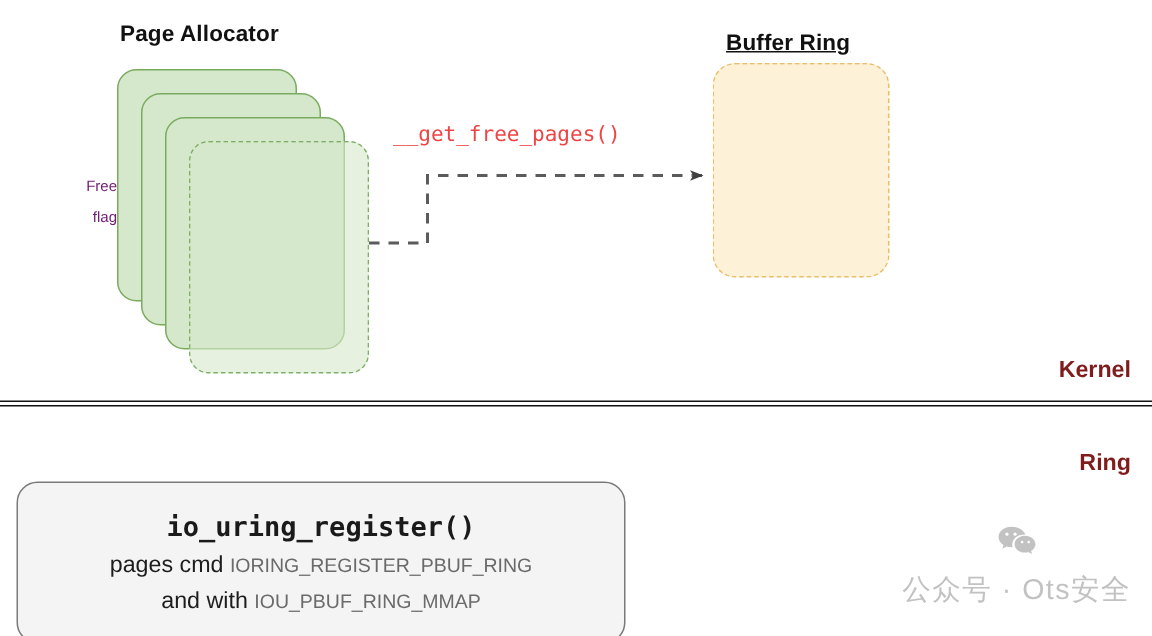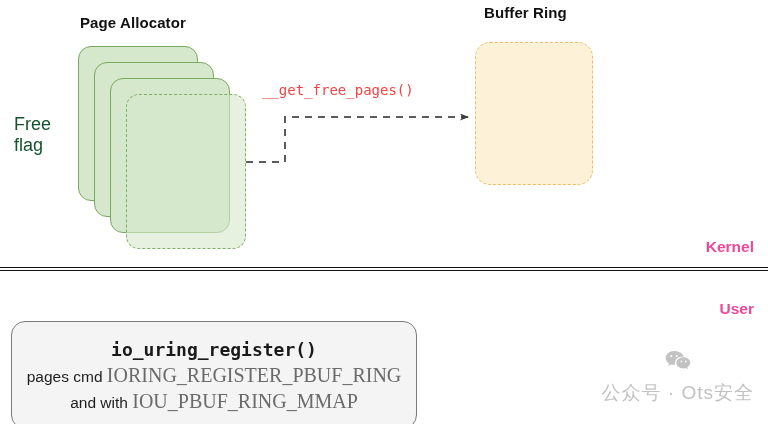--- a/index.html
+++ b/index.html
@@ -27,31 +27,31 @@
   
   .section-title {
     font-weight: bold;
     font-size: 15px;
     color: #111111;
     letter-spacing: 0.1px;
     white-space: nowrap;
   }
 
   #page-allocator-title { left: 80px;  top: 14px; }
-  #buffer-ring-title    { left: 484px; top: 4px; }
+  #buffer-ring-title    { left: 484px; top: 20px; text-decoration: underline; }
 
   
   #free-pages-label {
     left: 14px;
     top: 114px;
     width: 64px;
-    text-align: left;
-    font-size: 18px;
+    text-align: right;
+    font-size: 10px;
     line-height: 21px;
-    color: #14532d;
+    color: #701a75;
   }
 
   
   .page-card {
     position: absolute;
     width: 120px;
     height: 155px;
     border-radius: 13px;
     background: #d6e8cb;
     border: 1.6px solid #79ab5e;
@@ -111,21 +111,21 @@
     width: 768px;
     height: 4px;
     border-top: 1.5px solid #111111;
     border-bottom: 1.5px solid #111111;
     box-sizing: border-box;
   }
 
   .boundary-label {
     font-weight: bold;
     font-size: 15.5px;
-    color: #ec4899;
+    color: #7f1d1d;
     white-space: nowrap;
   }
   #kernel-label { right: 14px; top: 238px; }
   #user-label   { right: 14px; top: 300px; }
 
   
   #io-uring-box {
     left: 11px;
     top: 321px;
     width: 406px;
@@ -148,22 +148,22 @@
     line-height: 26px;
     white-space: nowrap;
   }
   .io-uring-detail {
     font-size: 15.5px;
     line-height: 24px;
     color: #1d1d1d;
     white-space: nowrap;
   }
   .io-uring-detail .mono {
-    font-family: Liberation Serif, serif;
-    font-size: 20px;
+    font-family: Liberation Sans, sans-serif;
+    font-size: 13px;
     color: #6a6a6a;
   }
 
   
   #watermark {
     right: 14px;
     bottom: 18px;
     display: flex;
     align-items: center;
     gap: 8px;
@@ -204,21 +204,21 @@
     </defs>
     <path d="M 246,162 L 285,162 L 285,117 L 468,117" fill="none" stroke="#5b5b5b" stroke-width="2" stroke-dasharray="7 6" marker-end="url(#arrowhead)"></path>
   </svg>
 
   <div class="abs" id="get-free-pages-label">__get_free_pages()</div>
 
   <div class="abs boundary-label" id="kernel-label">Kernel</div>
 
   <div class="abs" id="kernel-user-divider"></div>
 
-  <div class="abs boundary-label" id="user-label">User</div>
+  <div class="abs boundary-label" id="user-label">Ring</div>
 
   <div class="abs" id="io-uring-box">
     <div id="io-uring-call">io_uring_register()</div>
 
     <div class="io-uring-detail">
       <span>pages cmd </span><span class="mono">IORING_REGISTER_PBUF_RING</span>
     </div>
 
     <div class="io-uring-detail">
       <span>and with </span><span class="mono">IOU_PBUF_RING_MMAP</span>

